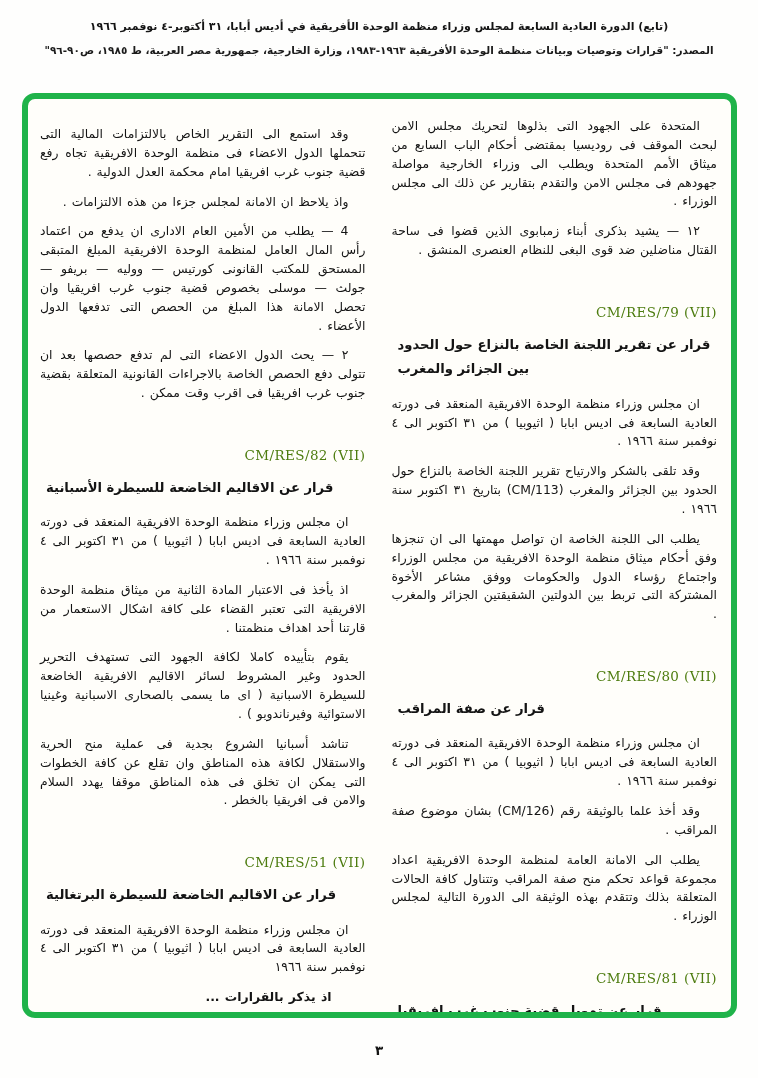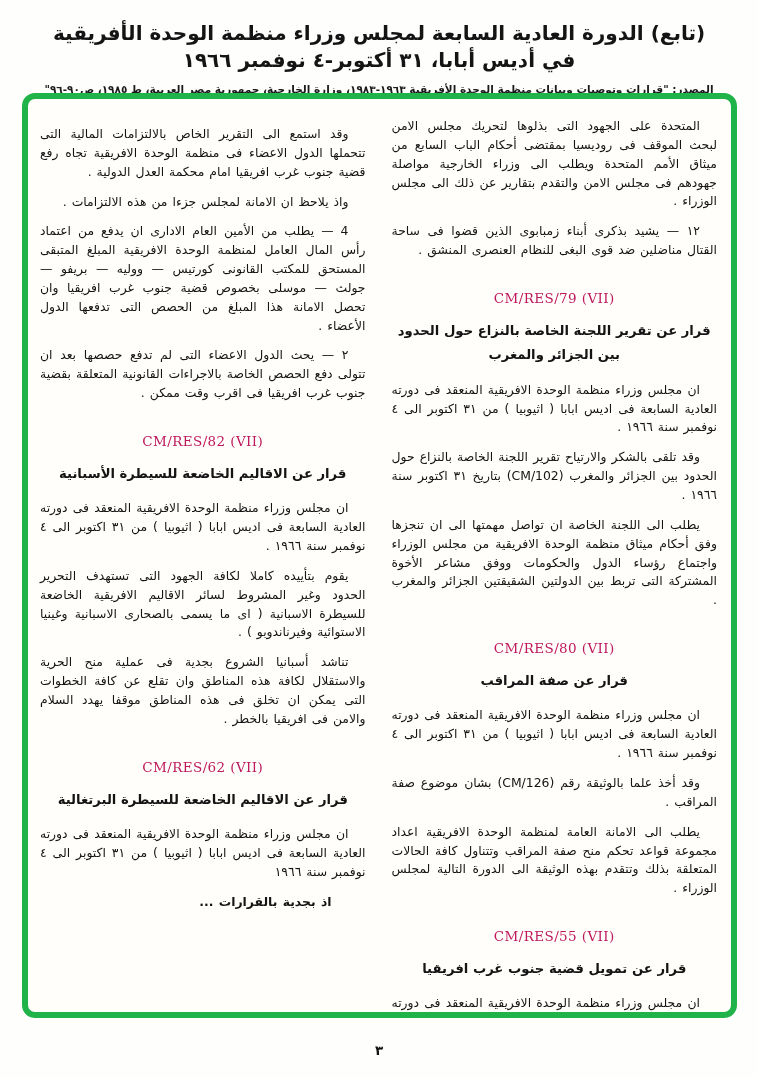--- a/index.html
+++ b/index.html
@@ -11,21 +11,21 @@
     color: #141414;
     position: relative;
     overflow: hidden;
   }
   .page { position: absolute; inset: 0; background: #fefefd; }
 
   
   .header { direction: rtl; text-align: center; padding: 20px 36px 0 36px; }
   .header .title {
     font-weight: bold;
-    font-size: 20px;
+    font-size: 11px;
     line-height: 1.35;
     letter-spacing: -0.2px;
   }
   .header .source {
     font-weight: bold;
     font-size: 10.5px;
     margin-top: 9px;
     color: #1b1b1b;
   }
 
@@ -56,30 +56,30 @@
     word-spacing: 1px;
   }
   .para.closing {
     text-align: right;
     text-indent: 34px;
     font-weight: bold;
     margin-top: 4px;
   }
   .ref {
     direction: ltr;
-    text-align: center;
+    text-align: right;
     font-family: "DejaVu Serif", serif;
     font-size: 13.5px;
     letter-spacing: 0.4px;
-    margin: 30px 0 13px 0;
-    color: #be185d;
+    margin: 44px 0 13px 0;
+    color: #4d7c0f;
   }
   .rtitle {
     direction: rtl;
-    text-align: center;
+    text-align: left;
     font-weight: bold;
     font-size: 13.2px;
     line-height: 1.85;
     margin: 2px 6px 13px 6px;
   }
 
   .page-number {
     position: absolute;
     bottom: 20px; left: 0; right: 0;
     text-align: center;
@@ -99,45 +99,46 @@
   </div>
 
   <div class="frame">
 
     <div class="col">
       <p class="para" style="margin-top:2px">المتحدة على الجهود التى بذلوها لتحريك مجلس الامن لبحث الموقف فى روديسيا بمقتضى أحكام الباب السابع من ميثاق الأمم المتحدة ويطلب الى وزراء الخارجية مواصلة جهودهم فى مجلس الامن والتقدم بتقارير عن ذلك الى مجلس الوزراء .</p>
       <p class="para">١٢ — يشيد بذكرى أبناء زمبابوى الذين قضوا فى ساحة القتال مناضلين ضد قوى البغى للنظام العنصرى المنشق .</p>
       <div class="ref">CM/RES/79 (VII)</div>
       <div class="rtitle">قرار عن تقرير اللجنة الخاصة بالنزاع حول الحدود بين الجزائر والمغرب</div>
       <p class="para">ان مجلس وزراء منظمة الوحدة الافريقية المنعقد فى دورته العادية السابعة فى اديس ابابا ( اثيوبيا ) من ٣١ اكتوبر الى ٤ نوفمبر سنة ١٩٦٦ .</p>
-      <p class="para">وقد تلقى بالشكر والارتياح تقرير اللجنة الخاصة بالنزاع حول الحدود بين الجزائر والمغرب (CM/102) بتاريخ ٣١ اكتوبر سنة ١٩٦٦ .</p>
+      <p class="para">وقد تلقى بالشكر والارتياح تقرير اللجنة الخاصة بالنزاع حول الحدود بين الجزائر والمغرب (CM/113) بتاريخ ٣١ اكتوبر سنة ١٩٦٦ .</p>
       <p class="para">يطلب الى اللجنة الخاصة ان تواصل مهمتها الى ان تنجزها وفق أحكام ميثاق منظمة الوحدة الافريقية من مجلس الوزراء واجتماع رؤساء الدول والحكومات ووفق مشاعر الأخوة المشتركة التى تربط بين الدولتين الشقيقتين الجزائر والمغرب .</p>
       <div class="ref">CM/RES/80 (VII)</div>
       <div class="rtitle">قرار عن صفة المراقب</div>
       <p class="para">ان مجلس وزراء منظمة الوحدة الافريقية المنعقد فى دورته العادية السابعة فى اديس ابابا ( اثيوبيا ) من ٣١ اكتوبر الى ٤ نوفمبر سنة ١٩٦٦ .</p>
       <p class="para">وقد أخذ علما بالوثيقة رقم (CM/126) بشان موضوع صفة المراقب .</p>
       <p class="para">يطلب الى الامانة العامة لمنظمة الوحدة الافريقية اعداد مجموعة قواعد تحكم منح صفة المراقب وتتناول كافة الحالات المتعلقة بذلك وتتقدم بهذه الوثيقة الى الدورة التالية لمجلس الوزراء .</p>
-      <div class="ref">CM/RES/55 (VII)</div>
+      <div class="ref">CM/RES/81 (VII)</div>
       <div class="rtitle">قرار عن تمويل قضية جنوب غرب افريقيا</div>
       <p class="para">ان مجلس وزراء منظمة الوحدة الافريقية المنعقد فى دورته العادية السابعة فى اديس ابابا ( اثيوبيا ) من ٣١ اكتوبر الى ٤ نوفمبر سنة ١٩٦٦ .</p>
     </div>
 
     <div class="col">
       <p class="para" style="margin-top:10px">وقد استمع الى التقرير الخاص بالالتزامات المالية التى تتحملها الدول الاعضاء فى منظمة الوحدة الافريقية تجاه رفع قضية جنوب غرب افريقيا امام محكمة العدل الدولية .</p>
       <p class="para">واذ يلاحظ ان الامانة لمجلس جزءا من هذه الالتزامات .</p>
       <p class="para">4 — يطلب من الأمين العام الادارى ان يدفع من اعتماد رأس المال العامل لمنظمة الوحدة الافريقية المبلغ المتبقى المستحق للمكتب القانونى كورتيس — ووليه — بريفو — جولث — موسلى بخصوص قضية جنوب غرب افريقيا وان تحصل الامانة هذا المبلغ من الحصص التى تدفعها الدول الأعضاء .</p>
       <p class="para">٢ — يحث الدول الاعضاء التى لم تدفع حصصها بعد ان تتولى دفع الحصص الخاصة بالاجراءات القانونية المتعلقة بقضية جنوب غرب افريقيا فى اقرب وقت ممكن .</p>
       <div class="ref">CM/RES/82 (VII)</div>
       <div class="rtitle">قرار عن الاقاليم الخاضعة للسيطرة الأسبانية</div>
       <p class="para">ان مجلس وزراء منظمة الوحدة الافريقية المنعقد فى دورته العادية السابعة فى اديس ابابا ( اثيوبيا ) من ٣١ اكتوبر الى ٤ نوفمبر سنة ١٩٦٦ .</p>
+      <p class="para">اذ يأخذ فى الاعتبار المادة الثانية من ميثاق منظمة الوحدة الافريقية التى تعتبر القضاء على كافة اشكال الاستعمار من قارتنا أحد اهداف منظمتنا .</p>
       <p class="para">يقوم بتأييده كاملا لكافة الجهود التى تستهدف التحرير الحدود وغير المشروط لسائر الاقاليم الافريقية الخاضعة للسيطرة الاسبانية ( اى ما يسمى بالصحارى الاسبانية وغينيا الاستوائية وفيرناندوبو ) .</p>
       <p class="para">تناشد أسبانيا الشروع بجدية فى عملية منح الحرية والاستقلال لكافة هذه المناطق وان تقلع عن كافة الخطوات التى يمكن ان تخلق فى هذه المناطق موقفا يهدد السلام والامن فى افريقيا بالخطر .</p>
-      <div class="ref">CM/RES/62 (VII)</div>
+      <div class="ref">CM/RES/51 (VII)</div>
       <div class="rtitle">قرار عن الاقاليم الخاضعة للسيطرة البرتغالية</div>
       <p class="para">ان مجلس وزراء منظمة الوحدة الافريقية المنعقد فى دورته العادية السابعة فى اديس ابابا ( اثيوبيا ) من ٣١ اكتوبر الى ٤ نوفمبر سنة ١٩٦٦</p>
-      <p class="para closing">اذ بجدية بالقرارات ...</p>
+      <p class="para closing">اذ يذكر بالقرارات ...</p>
     </div>
 
   </div>
 
   <div class="page-number">٣</div>
 
 </div>
 
 </body></html>

